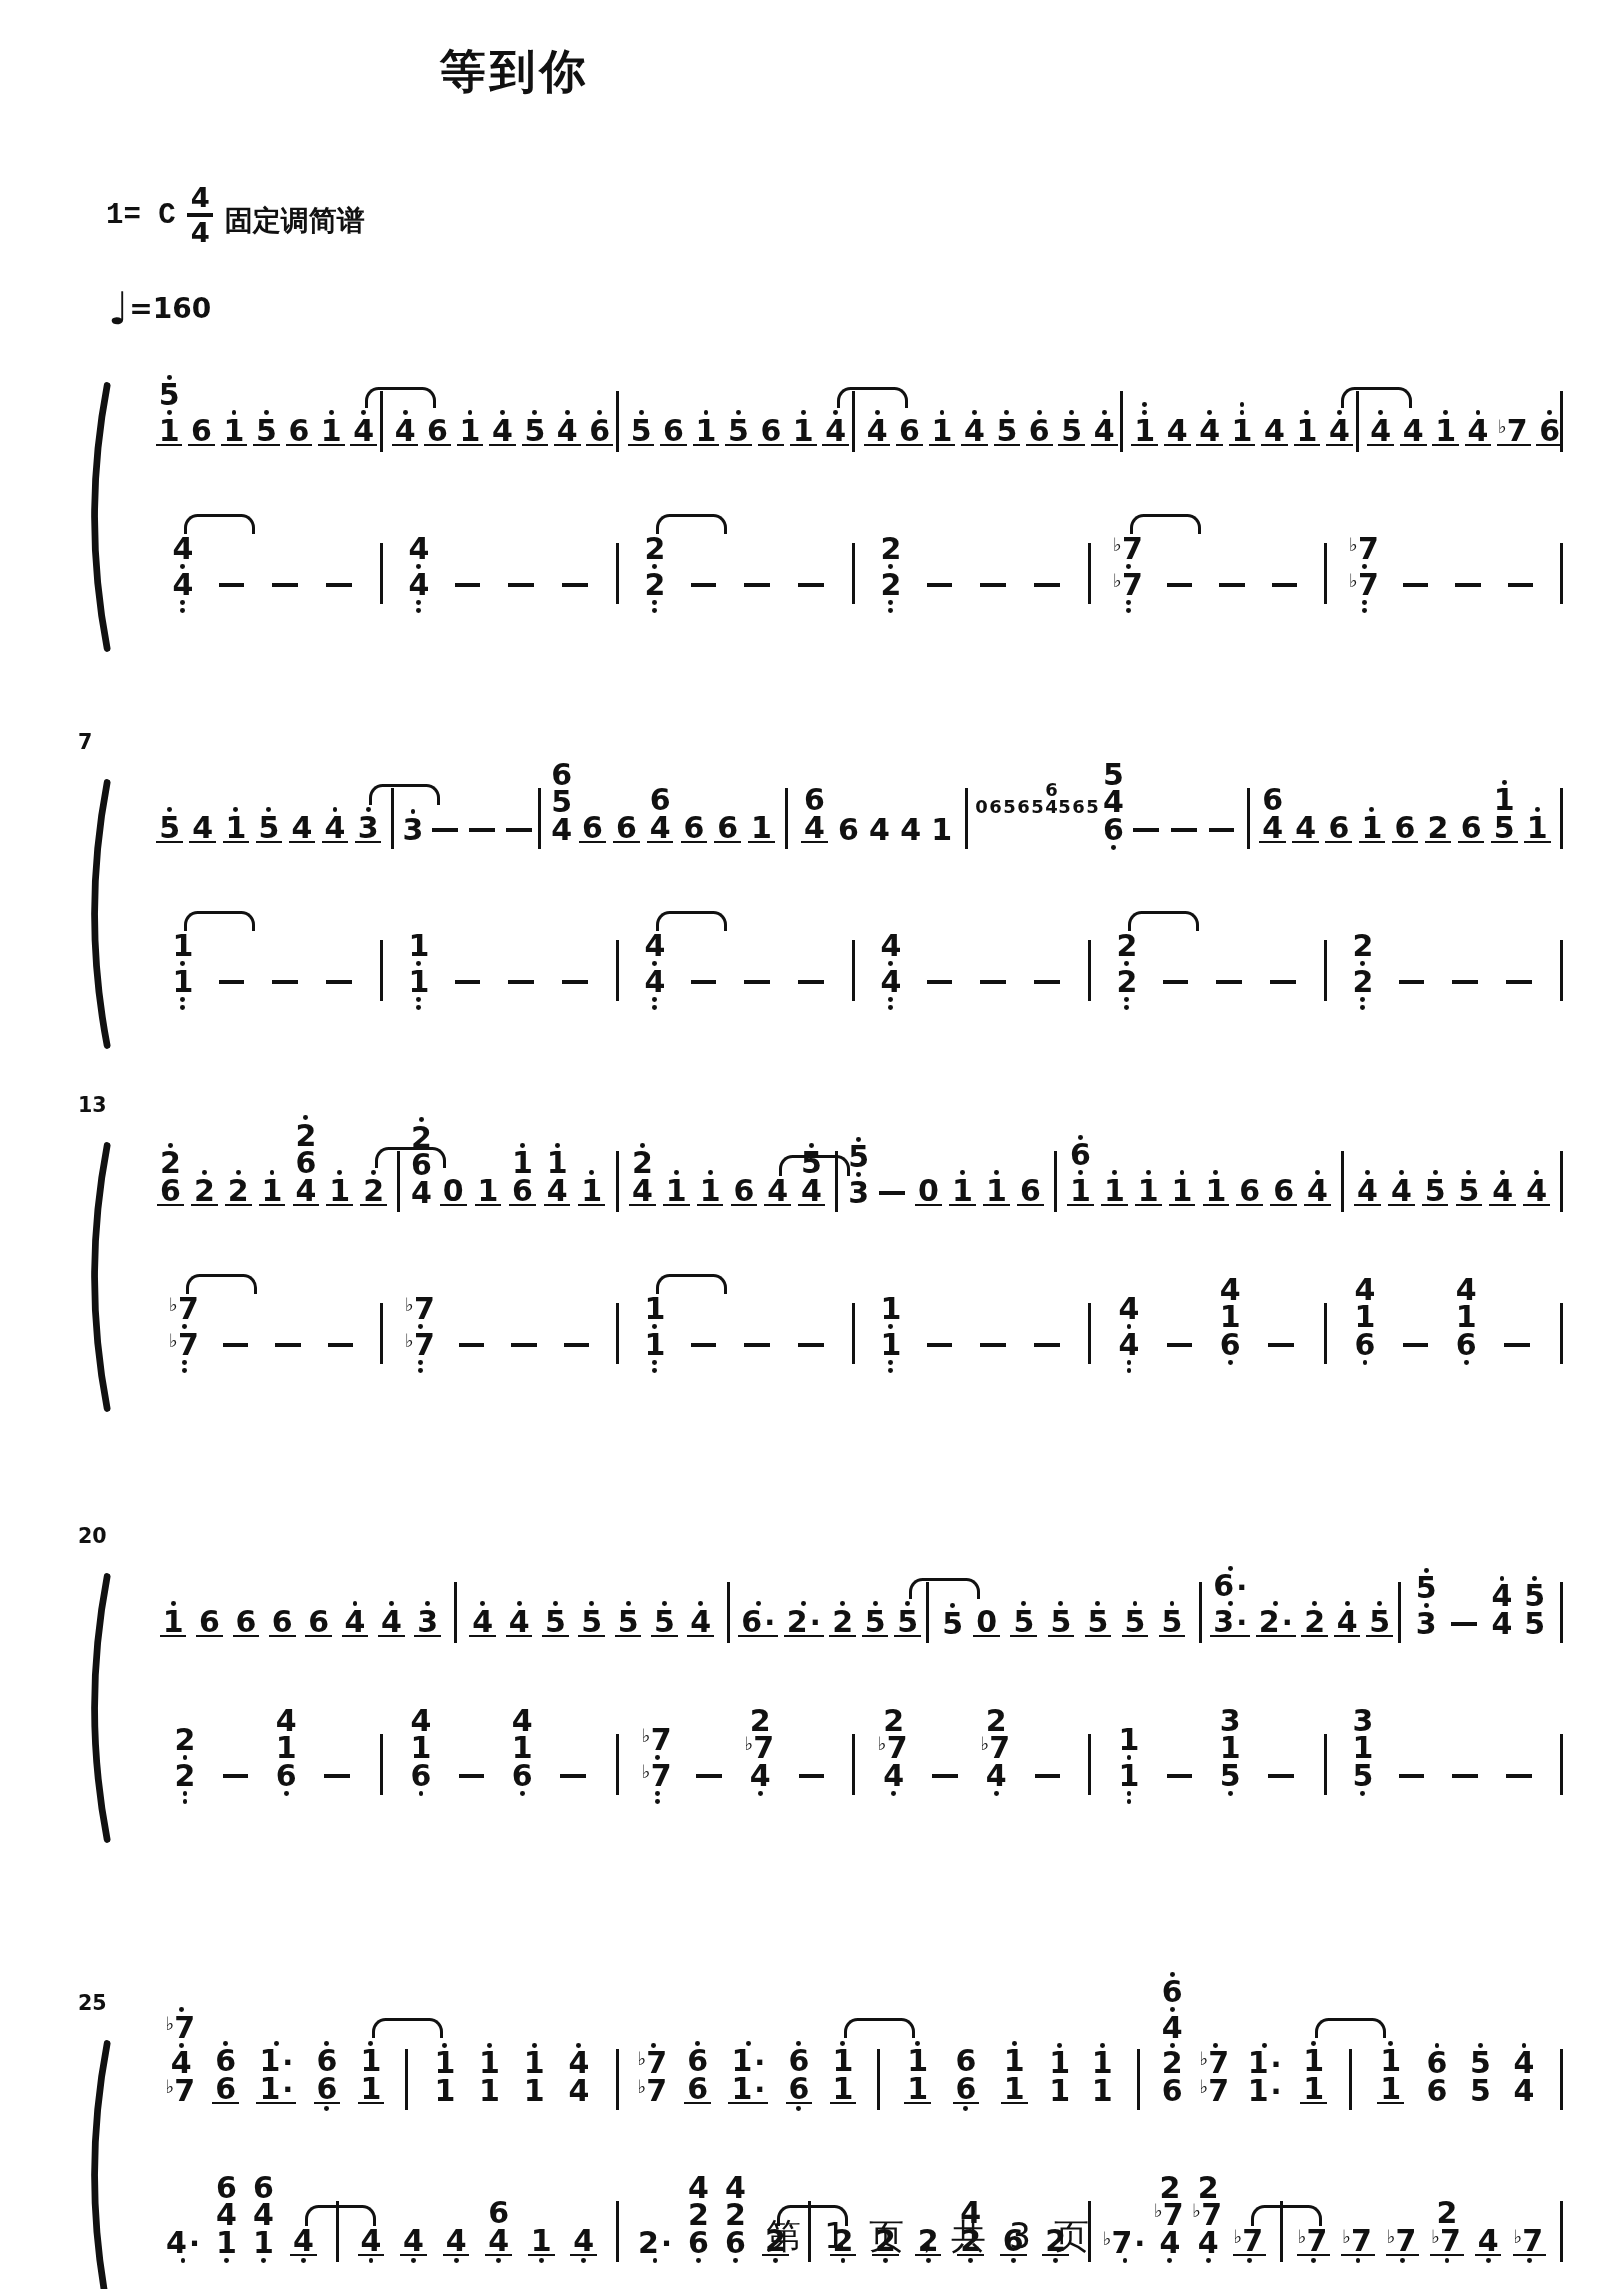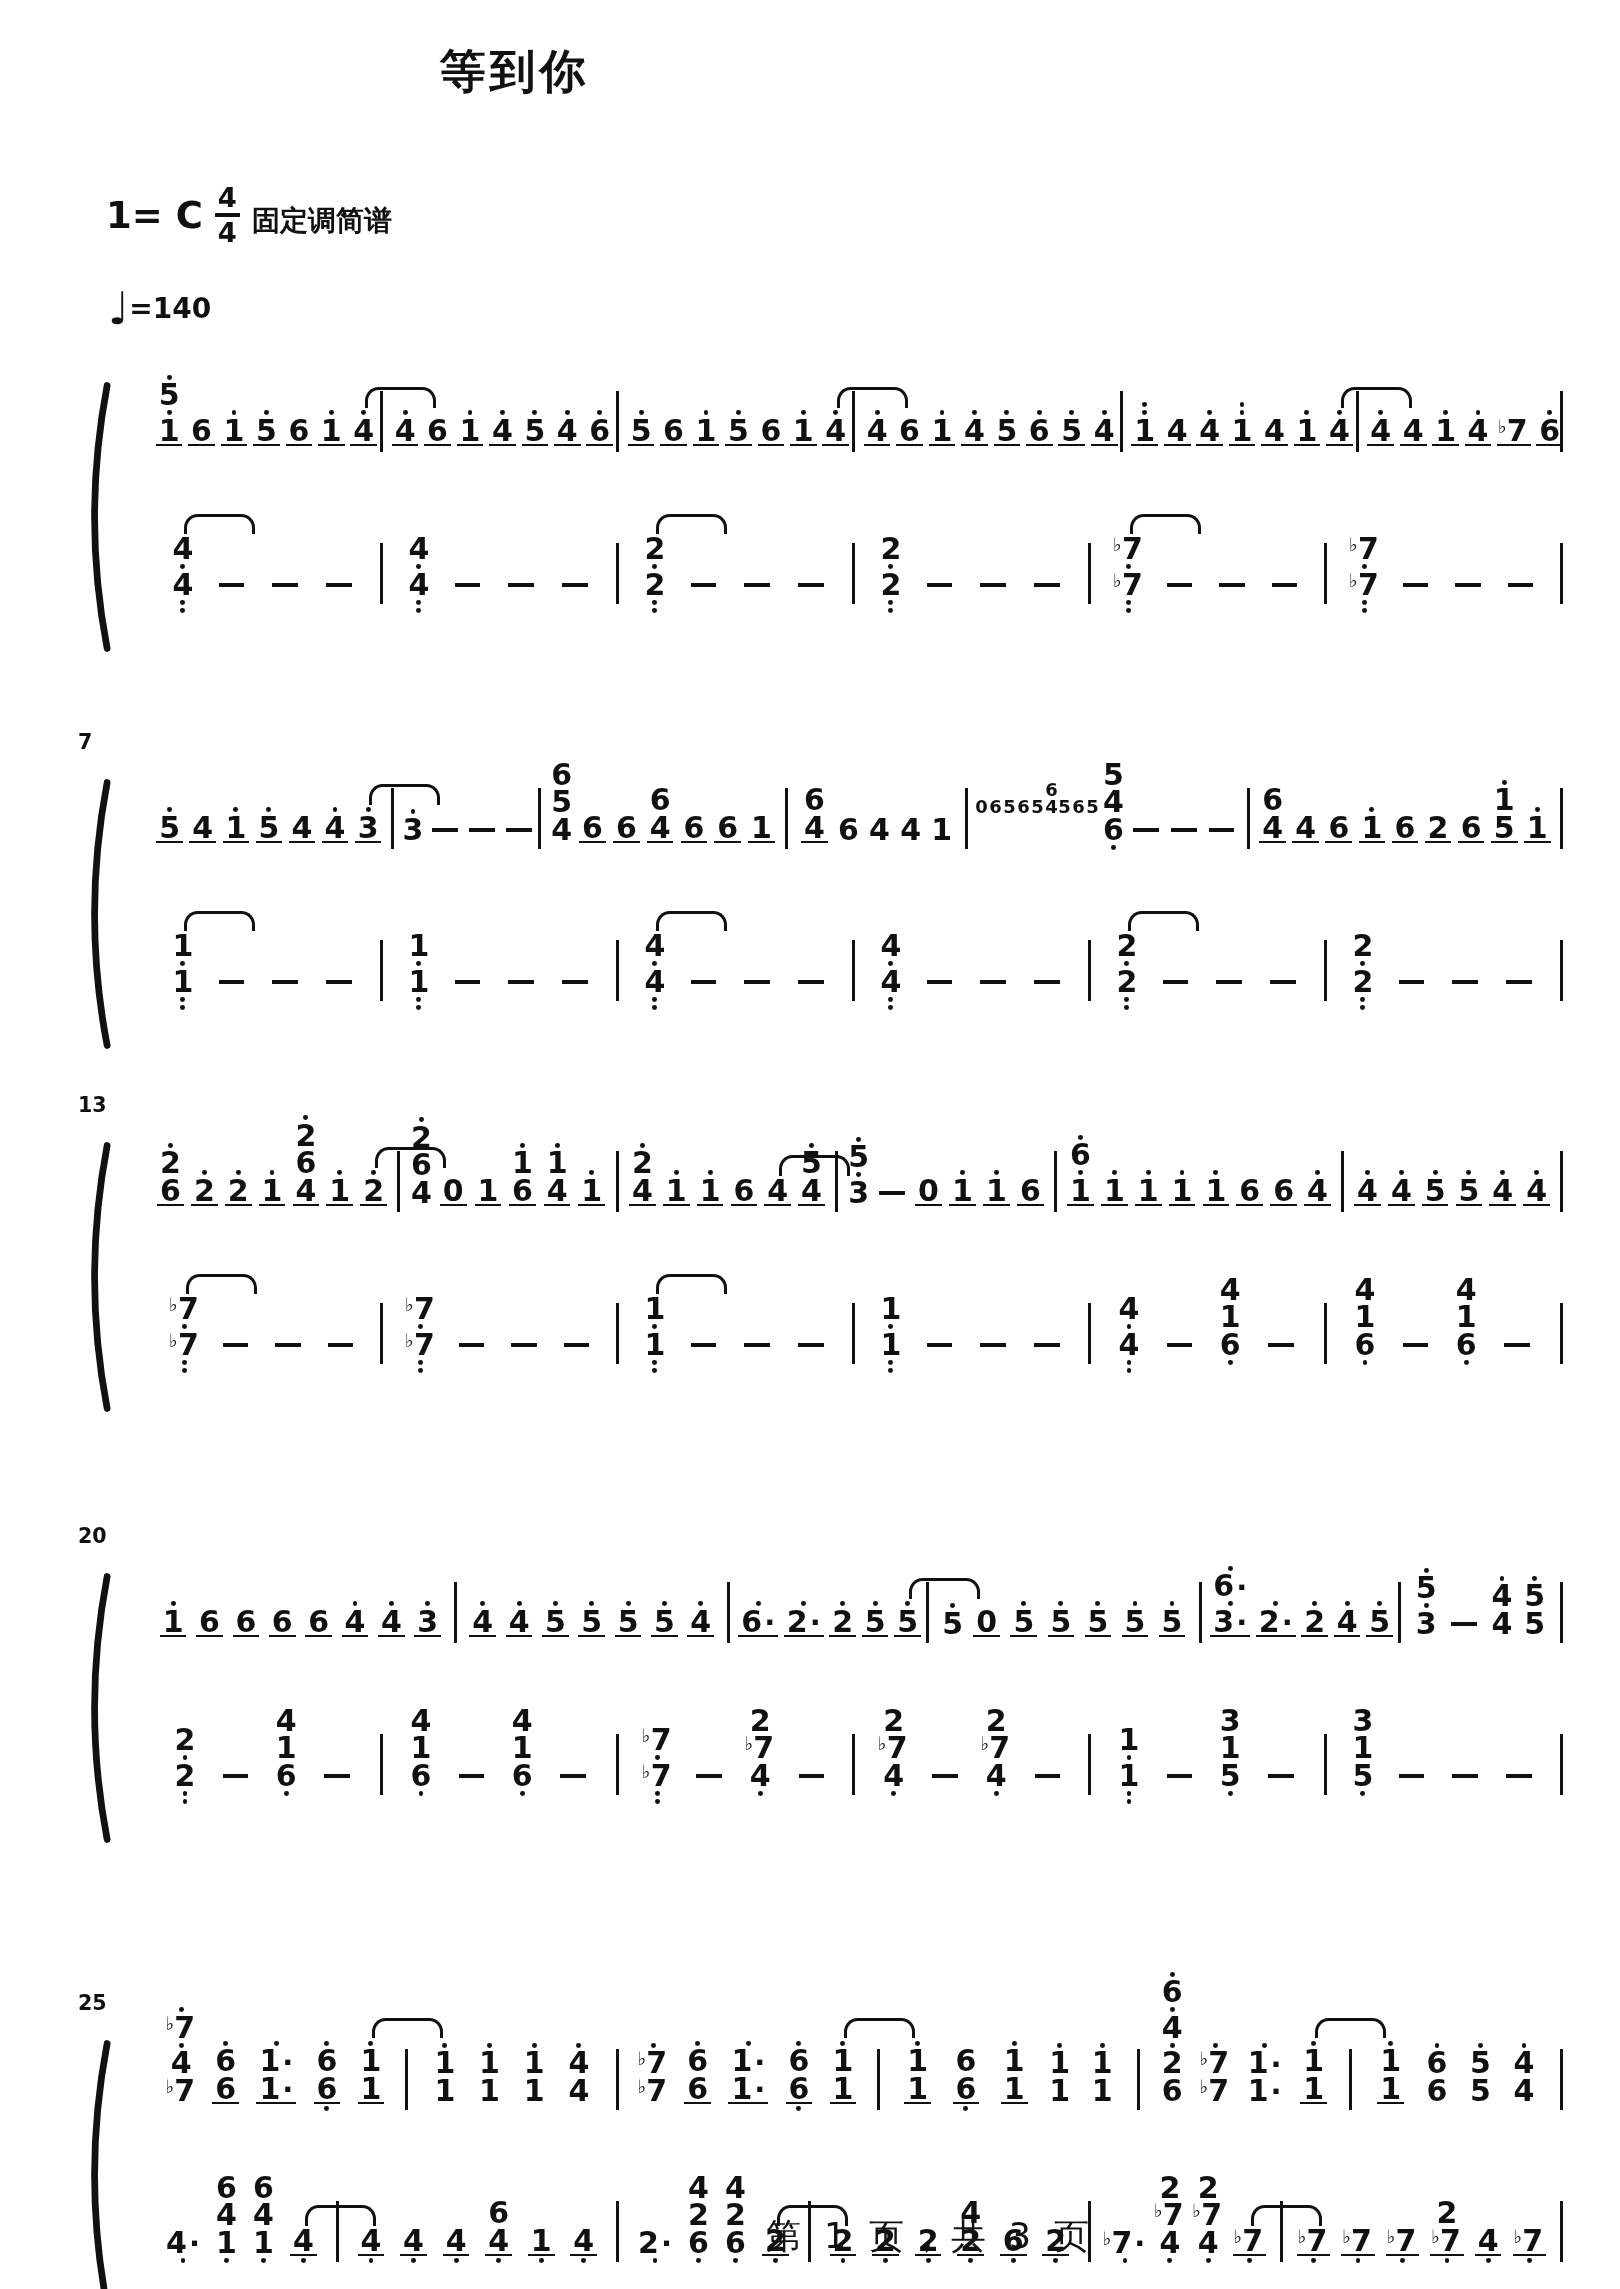--- a/index.html
+++ b/index.html
@@ -1,21 +1,21 @@
 <!DOCTYPE html>
 <html><head>
 <meta charset="utf-8">
 <style>
   html,body{margin:0;padding:0;}
   body{width:1620px;height:2290px;background:#fff;position:relative;overflow:hidden;
        font-family:"DejaVu Sans",sans-serif;color:#111;}
   .title{position:absolute;top:41px;left:5px;width:1019px;text-align:center;
          font-size:46px;font-weight:700;letter-spacing:3.9px;}
   .keyline{position:absolute;left:106px;top:184px;display:flex;align-items:center;gap:11.8px;}
-  .keyprefix{font-size:37px;font-weight:700;}
+  .keyprefix{font-size:29px;font-weight:700;font-family:Liberation Mono, monospace;}
   .meter{display:flex;flex-direction:column;align-items:center;line-height:1;}
   .meter .num,.meter .den{font-size:27.4px;font-weight:700;}
   .meter .fracbar{width:25.5px;height:3.9px;background:#111;margin:2px 0;}
   .keycaption{font-size:28px;font-weight:700;margin-top:12px;}
   .tempo{position:absolute;left:108px;top:286px;display:flex;align-items:center;}
   .tempo .noteglyph{font-size:45px;line-height:1;}
   .tempo .tempoval{font-size:28px;font-weight:700;}
   .footer{position:absolute;left:766px;top:2213px;font-size:35px;letter-spacing:5.9px;}
 
   .system{position:absolute;left:0;width:1620px;height:323px;}
@@ -53,21 +53,21 @@
   <span class="meter">
     <span class="num">4</span>
     <span class="fracbar"></span>
     <span class="den">4</span>
   </span>
   <span class="keycaption">固定调简谱</span>
 </div>
 
 <div class="tempo">
   <span class="noteglyph">♩</span>
-  <span class="tempoval">=140</span>
+  <span class="tempoval">=160</span>
 </div>
 
 <div id="score">
     <div class="system" style="top: 333px;">
       <div class="sys-label"></div>
       <div class="brace"><svg width="29" height="274" viewBox="0 0 30 280">
           <path d="M26,4 Q0,140 26,276" fill="none" stroke="#111" stroke-width="7" stroke-linecap="round"></path>
         </svg></div>
       <div class="line treble">
         <div class="measure" style="flex-grow: 7;">

